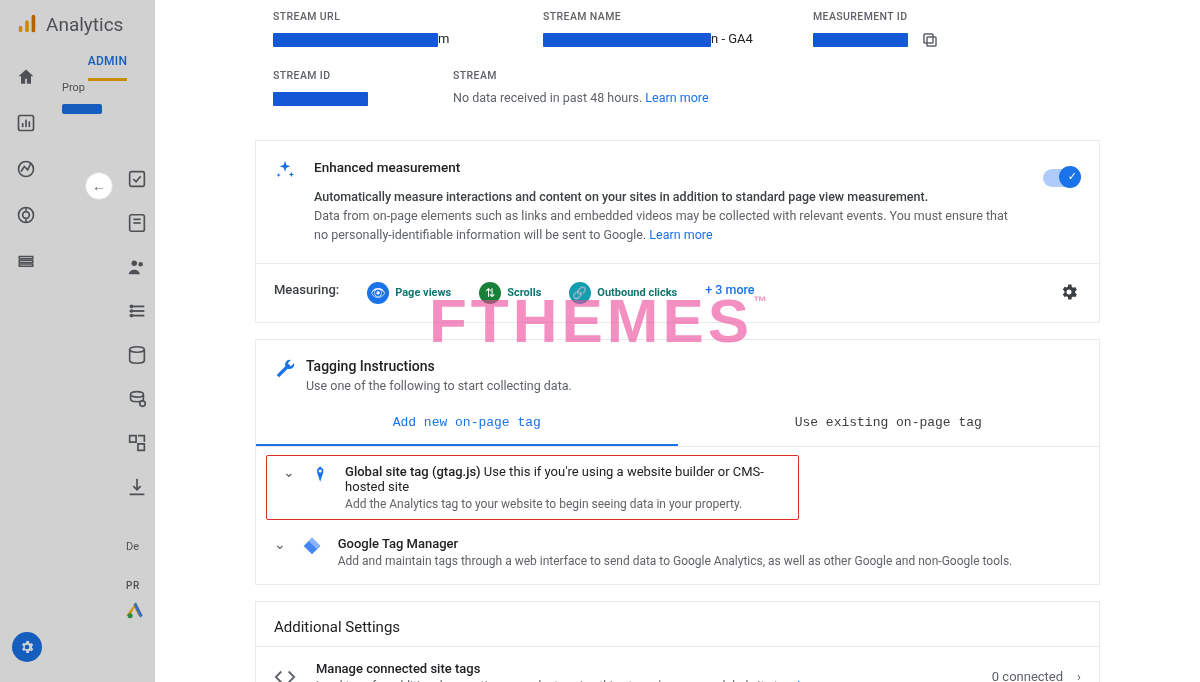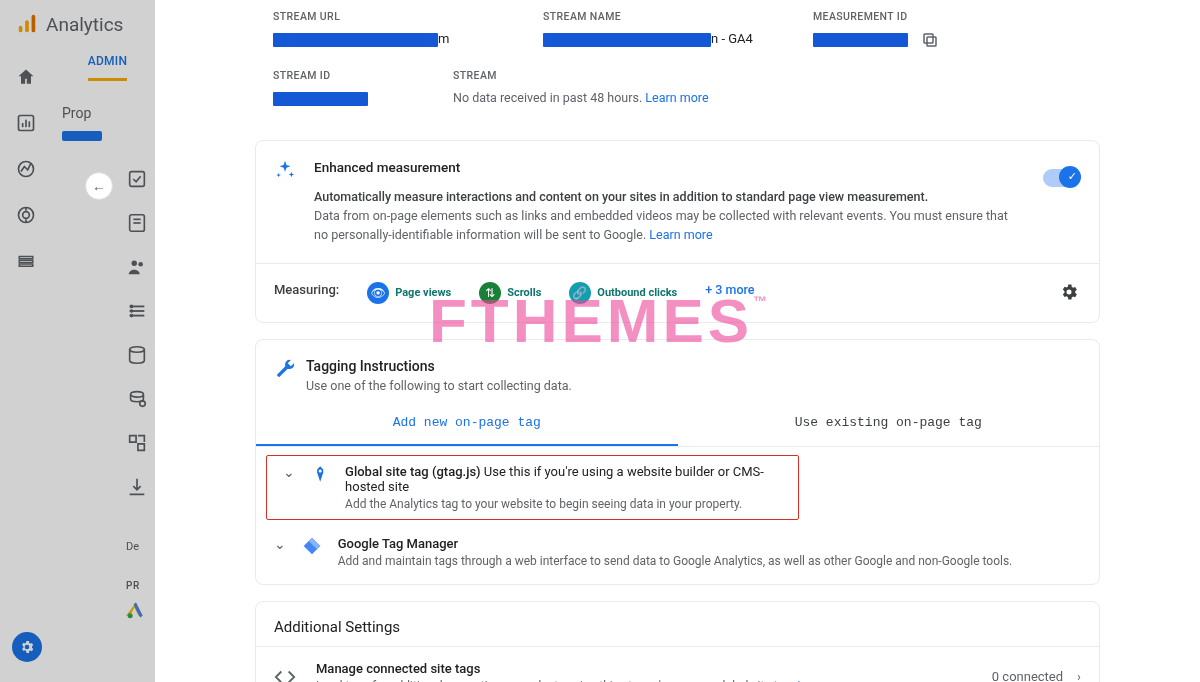--- a/index.html
+++ b/index.html
@@ -7,37 +7,37 @@
   .topbar { display: flex; align-items: center; height: 48px; padding: 0 16px; position: relative; z-index: 1; }
   .logo { display: flex; align-items: center; gap: 8px; }
   .logo-icon { width: 22px; height: 22px; }
   .logo-text { font-size: 19px; color: #5f6368; font-weight: 400; }
   .leftnav { position: absolute; left: 0; top: 48px; width: 52px; height: 634px; display: flex; flex-direction: column; align-items: center; padding-top: 18px; gap: 24px; z-index: 1; }
   .leftnav .nav-icon { width: 22px; height: 22px; color: #5f6368; display:flex; align-items:center; justify-content:center; cursor:pointer; }
   .gear-fab { position: absolute; left: 12px; bottom: 20px; width: 30px; height: 30px; border-radius: 50%; background:#1a73e8; display:flex; align-items:center; justify-content:center; color:#fff; cursor:pointer; z-index: 2; }
 
   .admin-strip { position:absolute; left:60px; top:40px; width:95px; text-align:center; z-index:1; }
   .admin-tab { font-size:12px; font-weight:500; color:#1a73e8; letter-spacing:0.3px; padding: 14px 0 10px; border-bottom: 3px solid #f9ab00; display:inline-block; }
-  .admin-sub { font-size:14px; color:#5f6368; margin-top: 24px; text-align:left; padding-left:2px;}
+  .admin-sub { font-size:11px; color:#5f6368; text-align:left; padding-left:2px;}
   .admin-blue { width: 40px; height: 10px; background:#1a73e8; border-radius:2px; margin-top:10px; margin-left:2px;}
 
   .back-arrow { position:absolute; left:85px; top:172px; width:28px; height:28px; border-radius:50%; background:#fff; border:1px solid #dadce0; display:flex; align-items:center; justify-content:center; color:#5f6368; cursor:pointer; font-size:14px; z-index:4;}
   
   .partial-icons { position:absolute; left:126px; top:168px; width:30px; display:flex; flex-direction:column; gap:22px; color:#5f6368; z-index:1; }
   .pi { width:22px; height:22px; }
   .partial-text { position:absolute; left:126px; top:540px; font-size:11px; color:#5f6368; z-index:1;}
   .pr-label { position:absolute; left:126px; top:580px; font-size:10px; font-weight:500; color:#5f6368; letter-spacing:0.5px; z-index:1;}
   .ga-icon-sm { position:absolute; left:126px; top:600px; width:20px; height:20px; z-index:1;}
 
   .overlay { position:absolute; left:0; top:0; width:155px; height:682px; background: rgba(0,0,0,0.18); z-index:3; pointer-events:none;}
   
   .panel { position:absolute; left:155px; top:0; right:0; bottom:0; background:#fff; z-index:5; overflow:hidden; }
   .panel-inner { padding: 0 100px 20px 100px; }
 
-  .card { border:1px solid #e8eaed; border-radius:8px; background:#fff; margin-top:16px; }
+  .card { border:1px solid #e8eaed; border-radius:0; background:#fff; margin-top:16px; }
 
   .stream-grid { display:grid; grid-template-columns: 250px 250px 1fr; column-gap: 20px; padding: 10px 18px 0 18px; }
   .field-label { font-size:10.5px; font-weight:500; color:#5f6368; letter-spacing:0.4px; margin-bottom:8px; }
   .redact { display:inline-block; height:14px; background:#1558d6; border-radius:1px; vertical-align:middle; }
   .field-val { font-size:13px; color:#202124; }
   .copy-btn { margin-left:10px; color:#5f6368; cursor:pointer; display:inline-flex; vertical-align:middle;}
   .row2 { display:grid; grid-template-columns: 160px 1fr; column-gap:20px; padding: 20px 18px 18px 18px; }
   .status-text { font-size:12.5px; color:#5f6368; }
   a.link { color:#1a73e8; text-decoration:none; cursor:pointer; }
 

